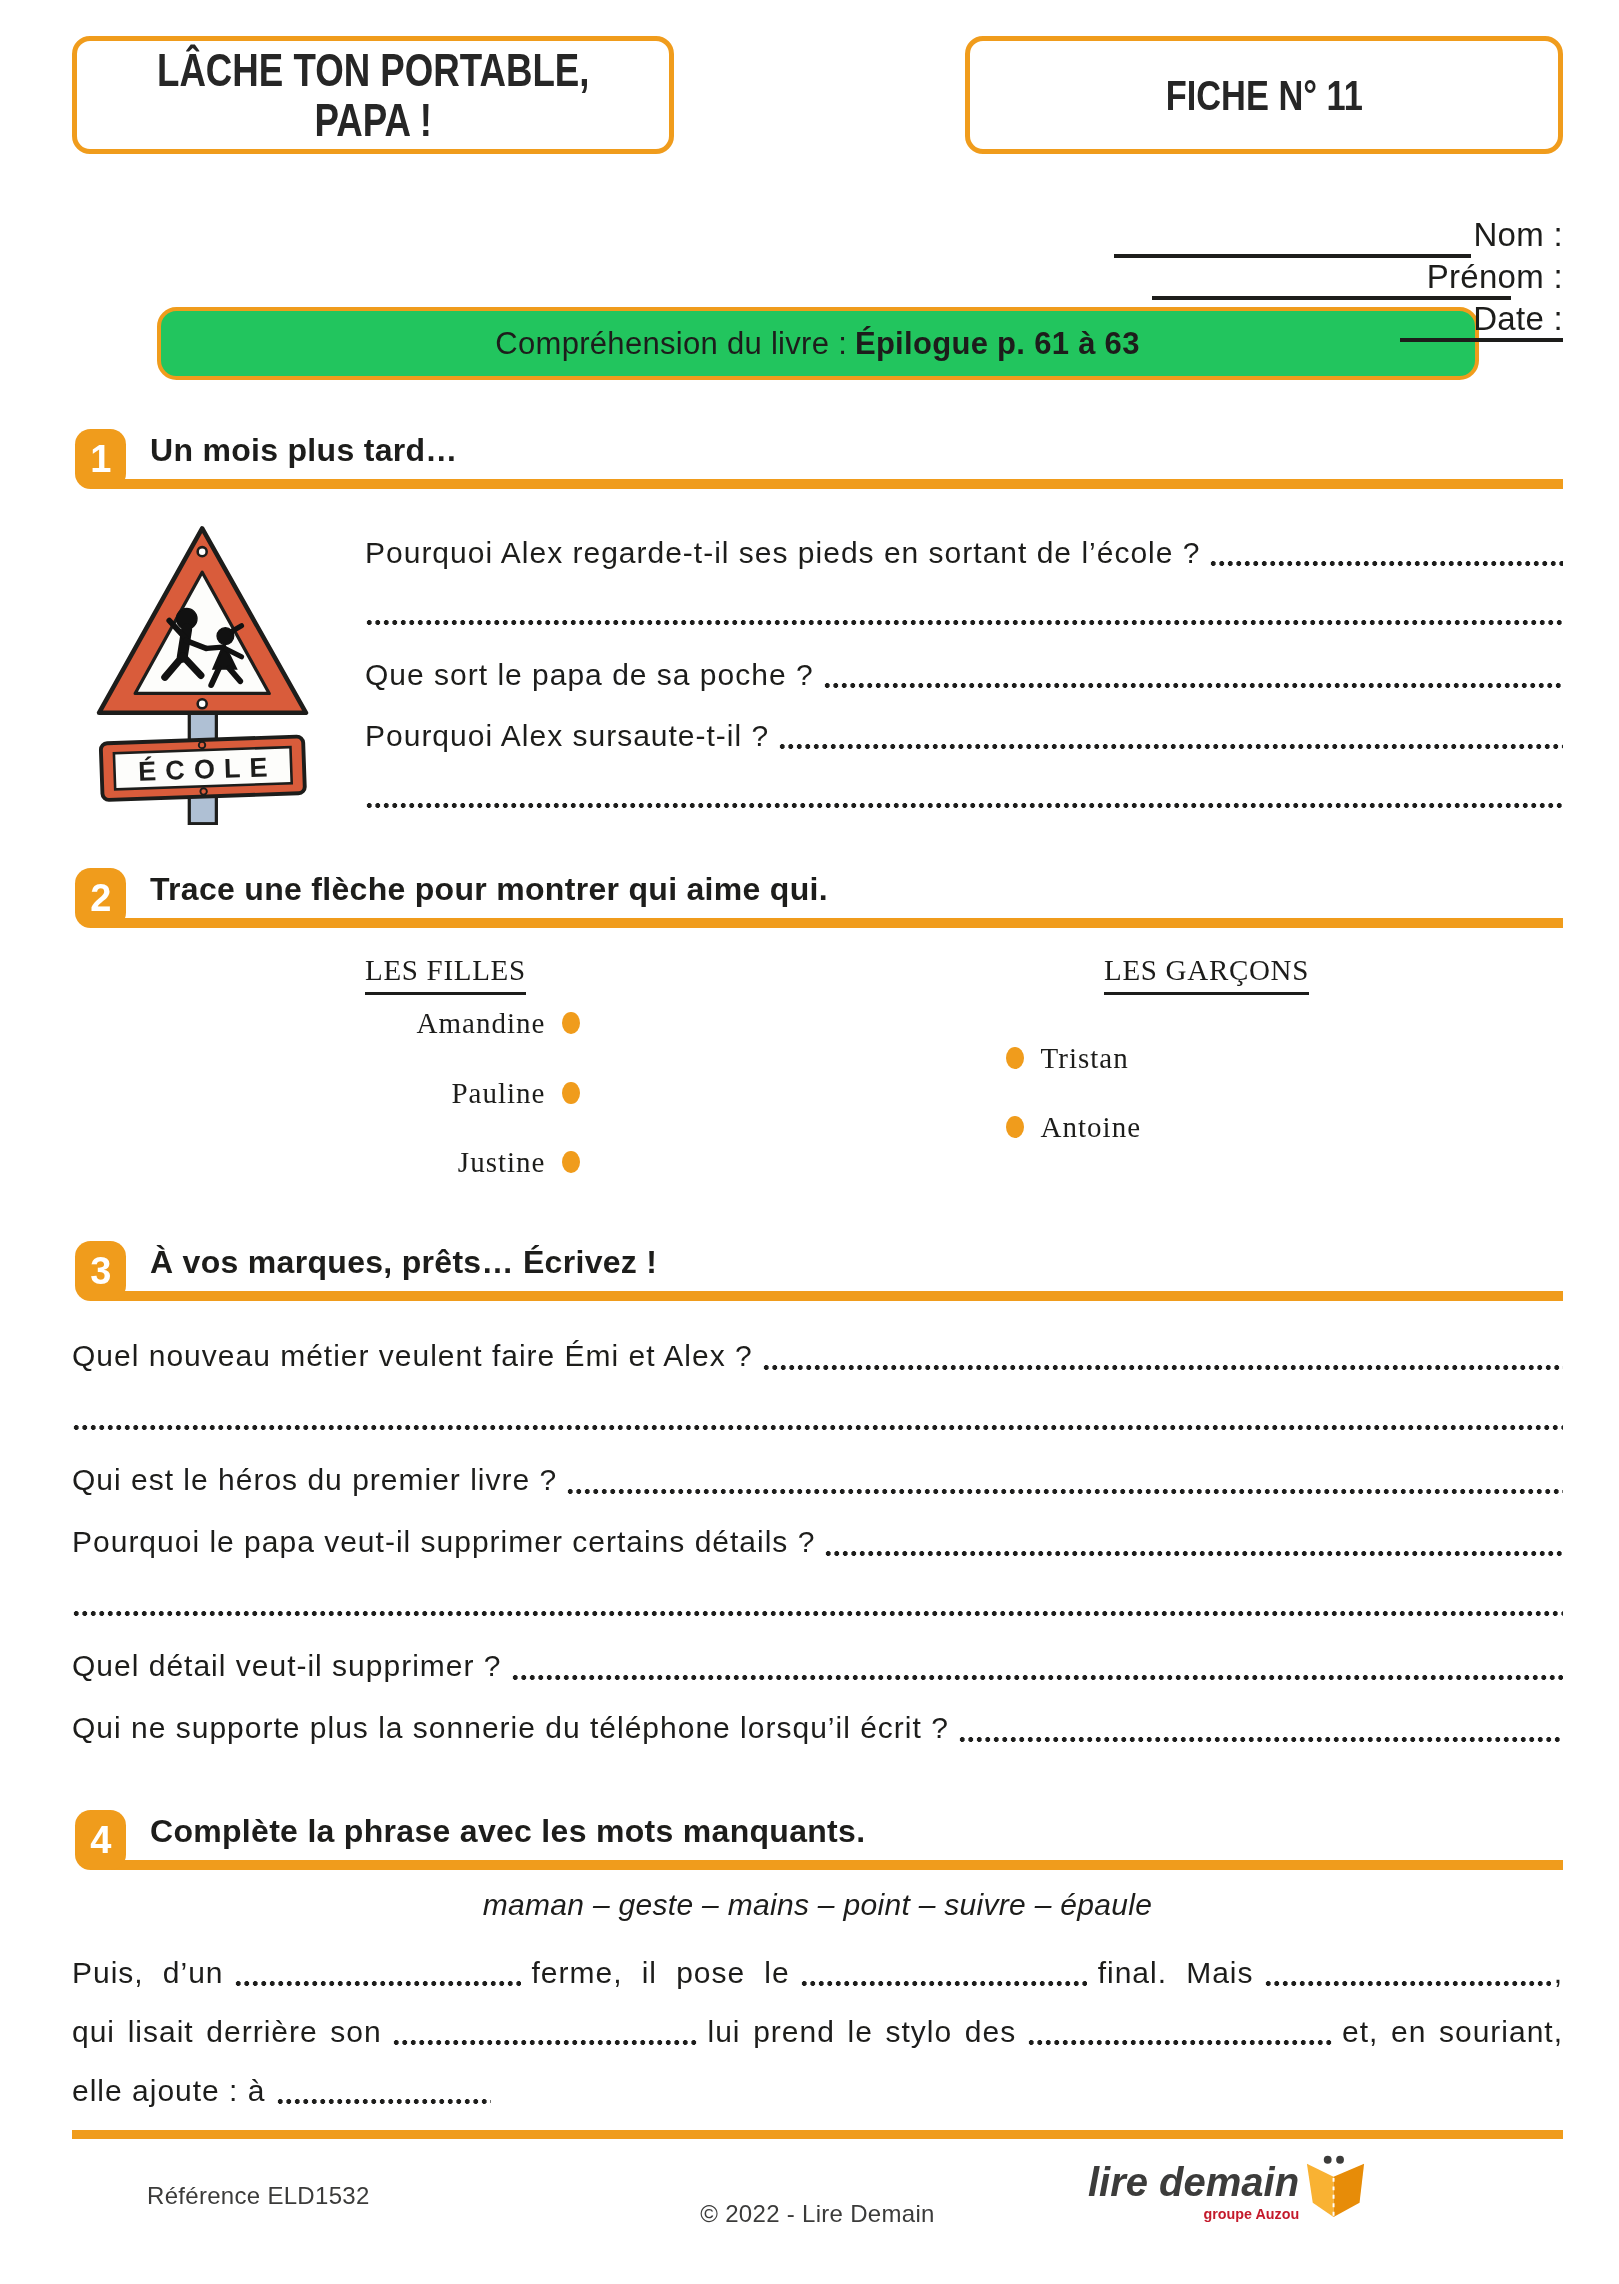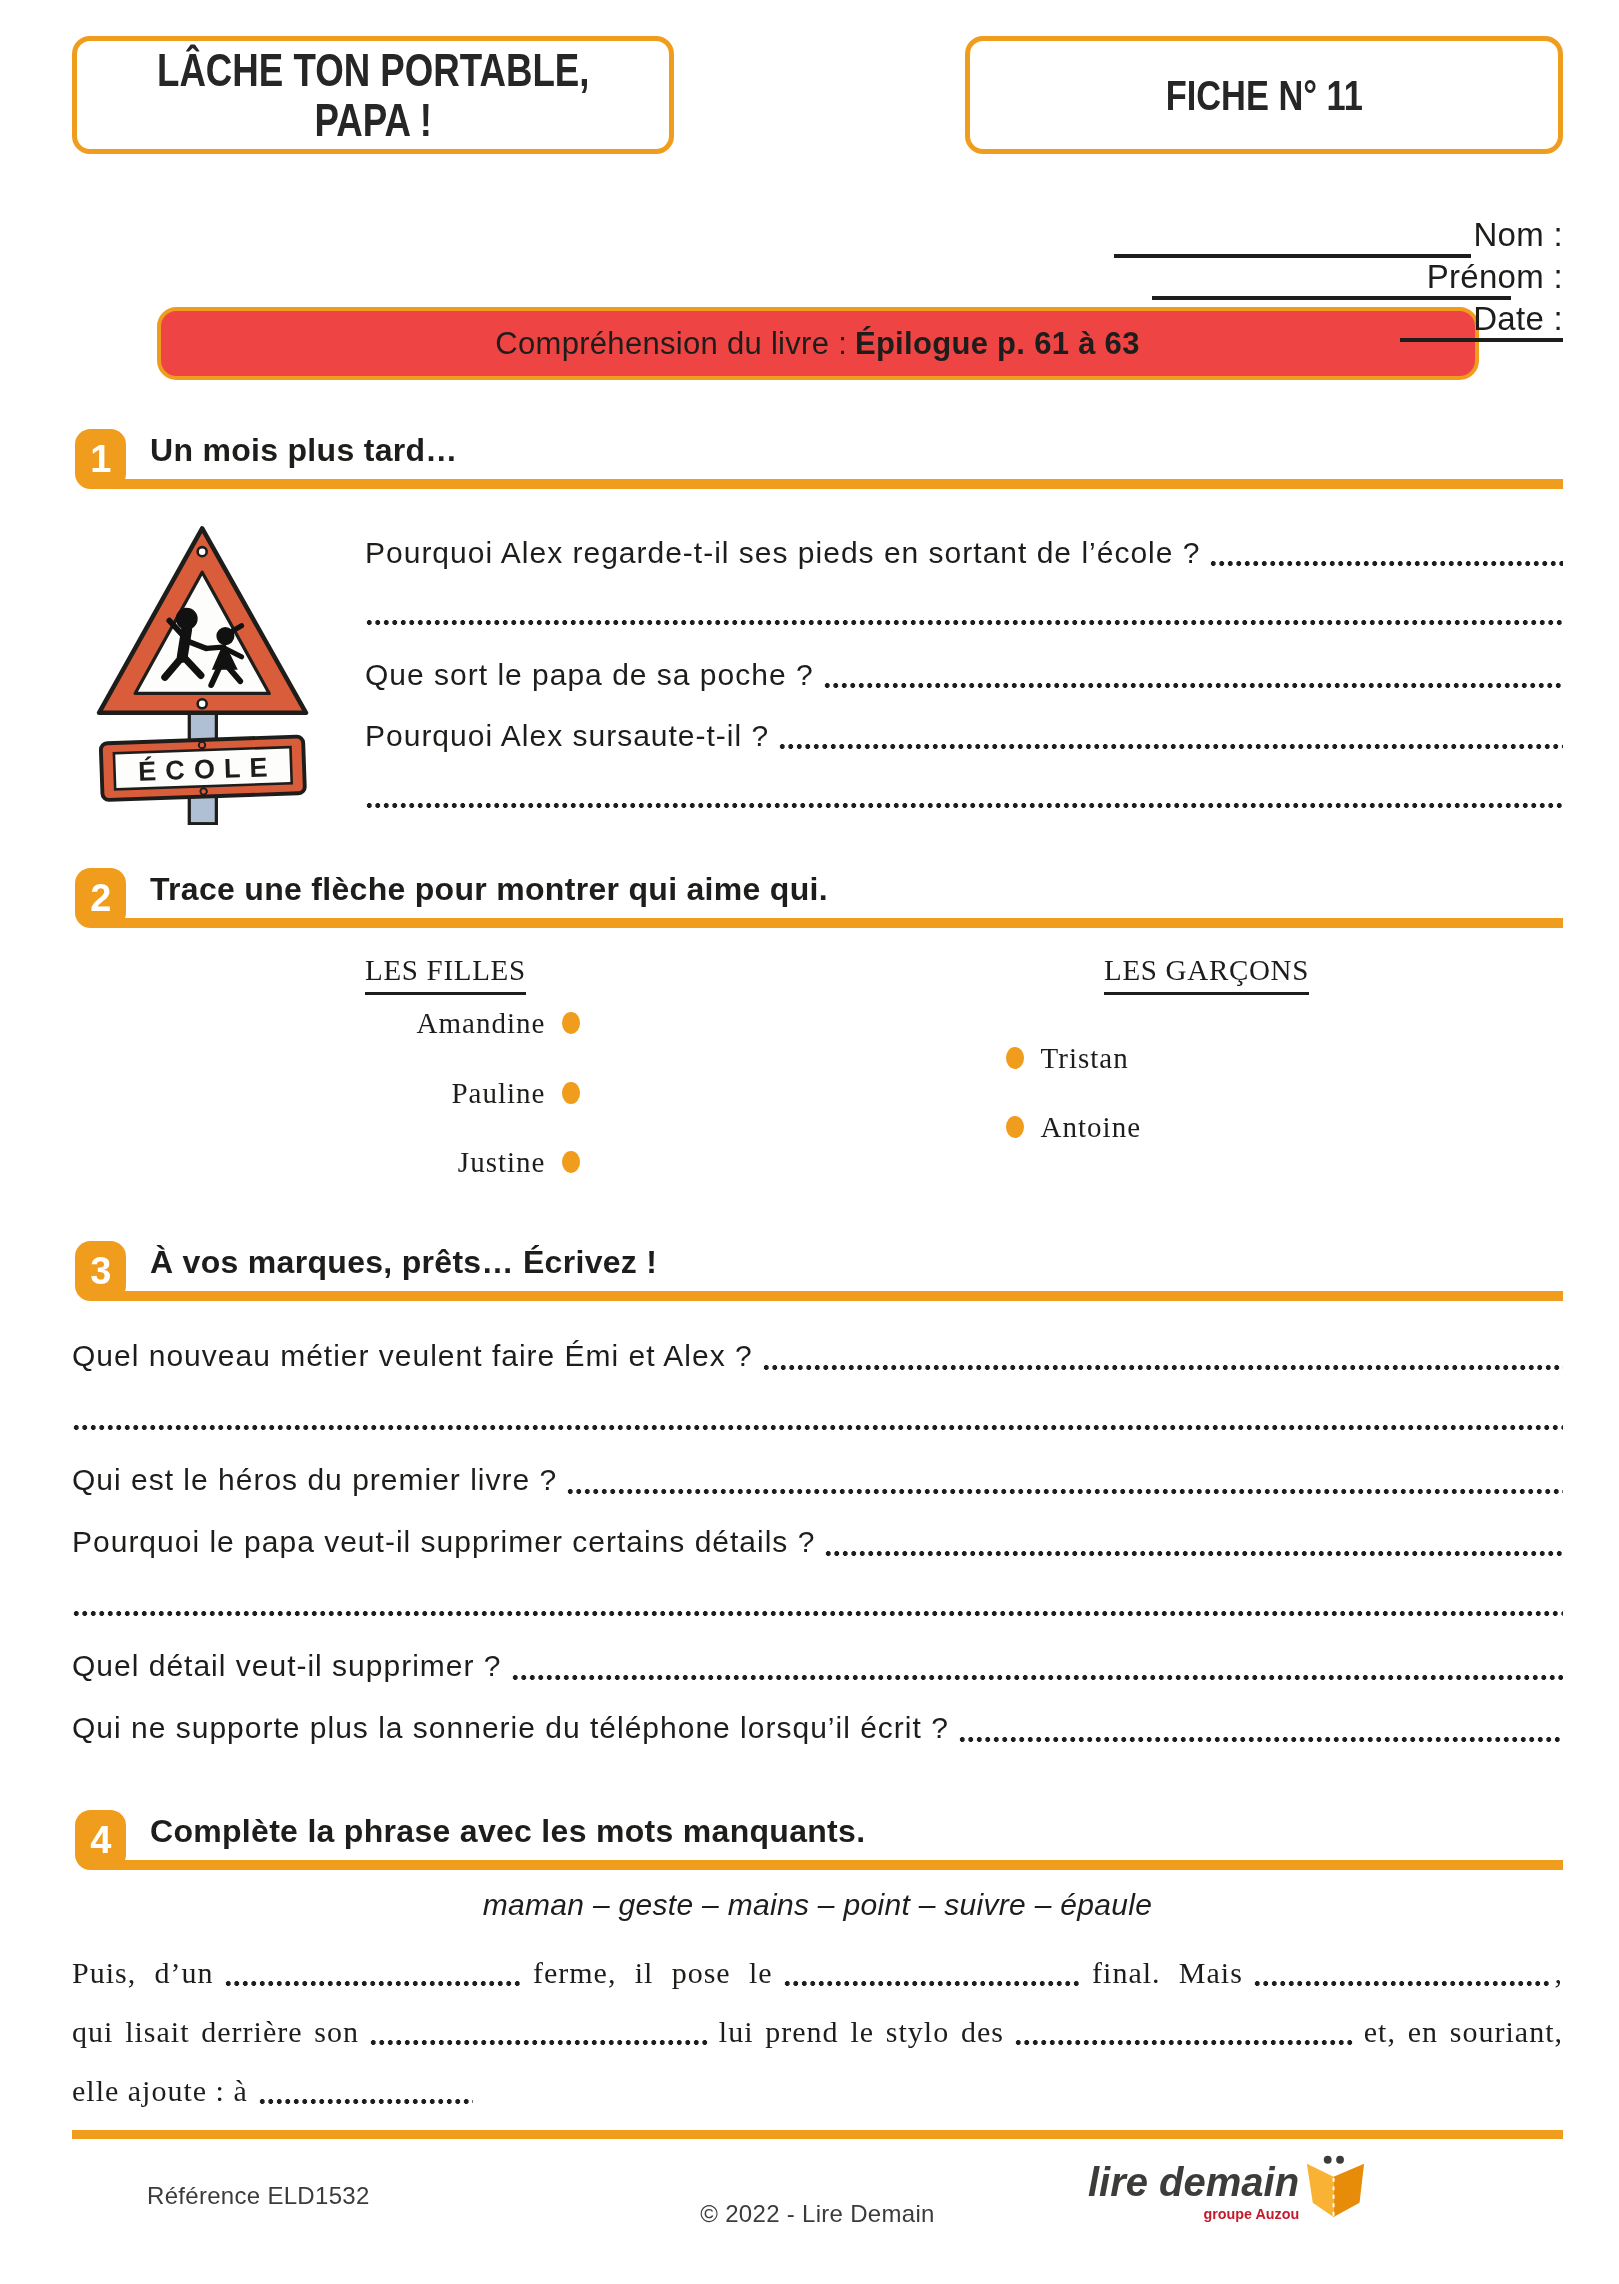--- a/index.html
+++ b/index.html
@@ -19,21 +19,21 @@
           transform:scaleX(.78); letter-spacing:0; text-align:center; color:#262626;}
   .ftitle{font-weight:bold; font-size:43px; transform:scaleX(.8); letter-spacing:0; color:#262626; white-space:nowrap;}
   
   .idrow{margin-top:62px; margin-left:68px; display:flex; align-items:flex-end; font-size:33px; height:40px; letter-spacing:0.3px;flex-direction:column;}
   .iline{border-bottom:4.6px solid #1d1d1b; height:34px; margin-left:11.7px;}
   .iline.nom{width:357px; margin-right:92px;}
   .iline.prenom{width:359px; margin-right:52px;}
   .iline.date{width:163px;}
   
   .compbox{margin:51px auto 8px; width:1322px; height:73px; box-sizing:border-box;
-           border:4.6px solid #F09C1C; border-radius:19.5px; background:#ef4444;
+           border:4.6px solid #F09C1C; border-radius:19.5px; background:#22c55e;
            display:flex; align-items:center; justify-content:center; font-size:31px; letter-spacing:0.3px;}
   .compbox b{margin-left:7.8px;}
   
   .sec{position:relative; height:60px;}
   .badge{position:absolute; left:3.3px; top:0; width:51px; height:60px; background:#F09C1C;
          border-radius:15.6px; color:#fff; font-size:38px; font-weight:bold;
          display:flex; align-items:center; justify-content:center; letter-spacing:0;}
   .sbar{position:absolute; left:26px; right:0; bottom:0; height:9.8px; background:#F09C1C;}
   .stitle{position:absolute; left:78px; top:2.6px; font-size:32px; font-weight:bold; letter-spacing:0.3px; white-space:nowrap;}
   .mt-s1{margin-top:49px;} .mt-s2{margin-top:43px;} .mt-s3{margin-top:59px;} .mt-s4{margin-top:51px;}
@@ -56,21 +56,21 @@
   .grow{position:absolute; left:143px; width:365px; display:flex; justify-content:flex-end; align-items:center; gap:17px; height:34px;}
   .brow{position:absolute; left:934px; display:flex; align-items:center; gap:17px; height:34px;}
   .mdot{width:17.6px; height:22px; border-radius:50%; background:#F09C1C; flex:0 0 auto;}
   
   .s3rows{margin-top:24px;}
   .s3rows .qrow,.s3rows .dotline{height:62px;}
   
   .wordbank{margin-top:18px; text-align:center; font-style:italic; font-size:30px; height:34px; letter-spacing:0.3px;}
   .clozes{margin-top:21px; font-size:30px;}
   .cline{display:flex; align-items:center; height:59px;}
-  .cline .ctext{white-space:nowrap;font-family:Liberation Serif, serif;}
+  .cline .ctext{white-space:nowrap;}
   .cline.justify1{word-spacing:9.8px;}
   .cline.justify2{word-spacing:3.3px;}
   .blank{flex:1 1 auto; align-self:stretch; margin:0 10.4px; background-position:left bottom 14.3px;}
   .blank.endcomma{margin-right:2.6px;}
   .blank.fixed{flex:0 0 215px;}
   
   .frule{margin-top:10.4px; height:8.5px; background:#F09C1C;}
   .frow{position:relative; margin-top:18px; height:78px; font-size:24px; color:#3b3b3a; letter-spacing:0.3px;}
   .fref{position:absolute; left:75px; top:25px;}
   .fcopy{position:absolute; left:0; right:0; top:43px; text-align:center;}

